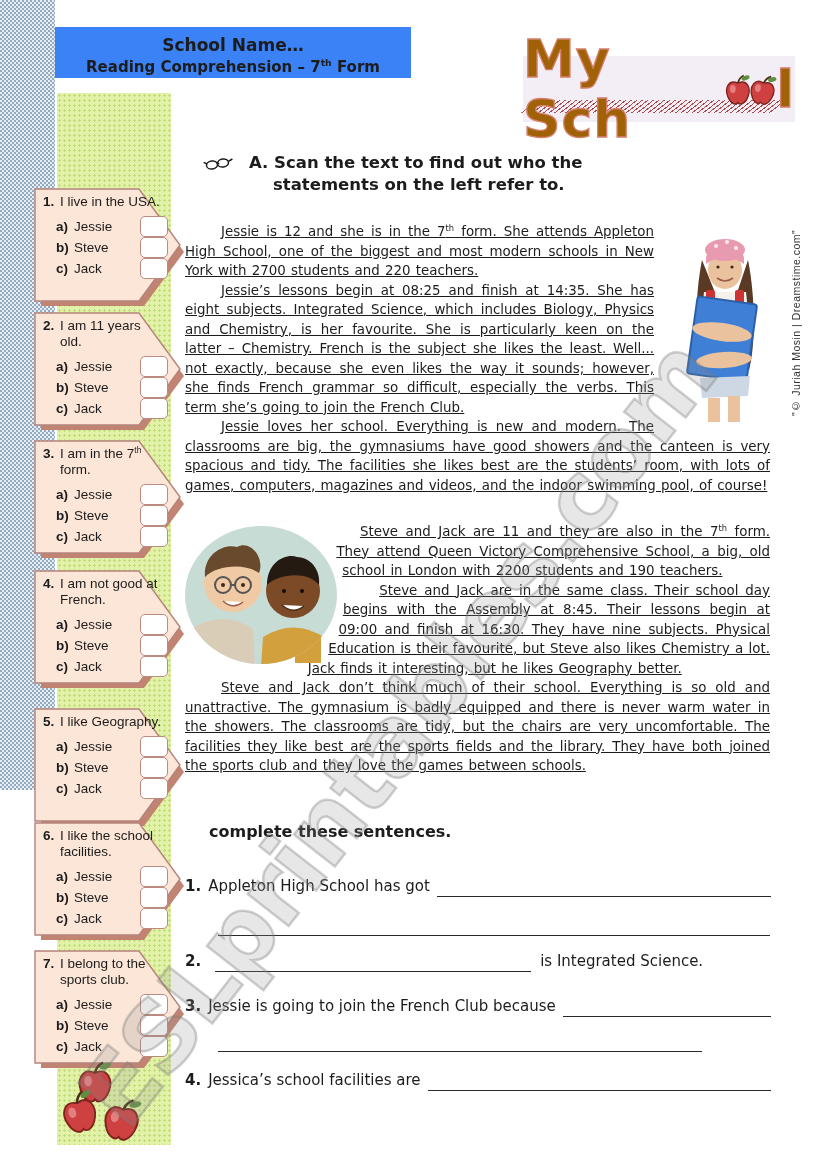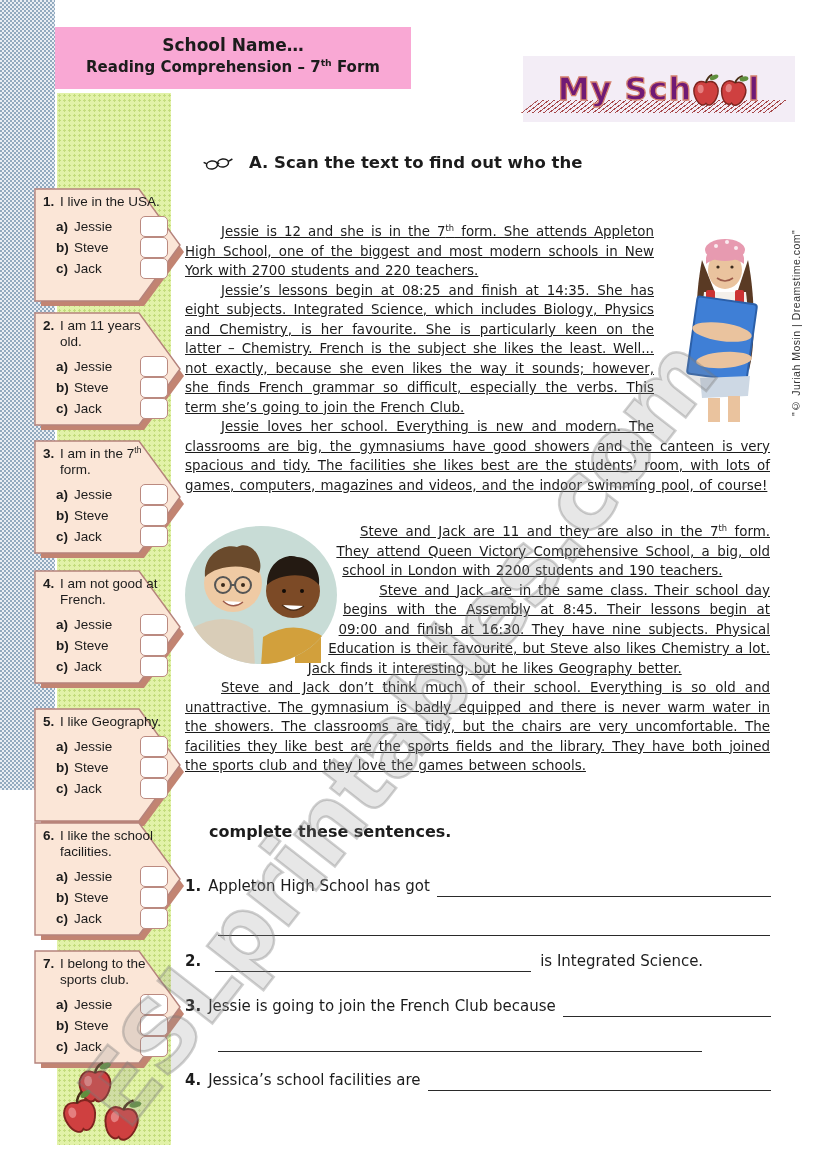--- a/index.html
+++ b/index.html
@@ -14,40 +14,40 @@
     background:repeating-conic-gradient(#92aabf 0% 25%,#e9eef4 0% 50%) 0 0/4px 4px;
   }
   .green-stripe{
     position:absolute;left:57px;top:93px;width:114px;height:1052px;
     background-color:#e2f2a8;
     background-image:radial-gradient(circle,#c3dc7c 1.1px,transparent 1.3px);
     background-size:5px 5px;
   }
   
   .header-box{
-    position:absolute;left:55px;top:27px;width:356px;height:62px;
-    background:#f9a8d4;text-align:center;font-weight:bold;
+    position:absolute;left:55px;top:27px;width:356px;height:51px;
+    background:#3b82f6;text-align:center;font-weight:bold;
   }
   .header-box .h1{font-size:17px;margin-top:8px;}
   .header-box .h2{font-size:15px;margin-top:3px;}
   sup{font-size:62%;vertical-align:super;line-height:0;}
   
   .title-box{
     position:absolute;left:523px;top:56px;width:272px;height:66px;
     background:#f3edf6;display:flex;align-items:center;justify-content:center;
   }
   .title-hatch{
     position:absolute;left:6px;top:44px;width:252px;height:13px;
     background:repeating-linear-gradient(90deg,rgba(155,45,45,.85) 0 1.6px,transparent 1.6px 5.5px);
     transform:skewX(-52deg);
   }
   .title-text{
     position:relative;display:flex;align-items:center;
-    font-size:32px;font-weight:bold;letter-spacing:1px;
-    color:#701a75;-webkit-text-stroke:1.3px #d4816f;
+    font-size:52px;font-weight:bold;letter-spacing:1px;
+    color:#a16207;-webkit-text-stroke:1.3px #d4816f;
   }
   .title-text svg{margin:0 -4px;}
   
   .sidebar{position:absolute;left:34px;top:0;width:152px;height:1100px;}
   .stmt{position:absolute;left:0;width:150px;height:100px;}
   .stmt-shape{position:absolute;left:0;top:0;width:150px;height:118px;}
   .stmt-shape .shadow{fill:#c28472;}
   .stmt-shape .body{fill:#fbe6d7;stroke:#b5837c;stroke-width:1.4;}
   .stmt-content{position:absolute;left:9px;top:6px;width:128px;}
   .stmt-text{
@@ -337,20 +337,21 @@
         <g fill="none" stroke="#1a1a1a" stroke-width="1.5">
           <ellipse cx="9" cy="10" rx="5.5" ry="4" transform="rotate(-8 9 10)"></ellipse>
           <ellipse cx="20" cy="8" rx="5.5" ry="4" transform="rotate(-8 20 8)"></ellipse>
           <path d="M14.2 9.2 q1 -1.8 1.8 -0.3"></path>
           <path d="M3.7 8.8 L0.6 7.4"></path>
           <path d="M25.4 6.3 L29.4 4"></path>
         </g>
       </svg>
       <span>A. Scan the text to find out who the</span>
     </div>
+    <div class="line2">statements on the left refer to.</div>
   </div>
 
   <div class="passage passage1">
     <div class="photo-spacer-r"></div>
     <p><span>Jessie is 12 and she is in the 7</span><sup>th</sup><span> form. She attends Appleton High School, one of the biggest and most modern schools in New York with 2700 students and 220 teachers.</span></p>
     <p>Jessie’s lessons begin at 08:25 and finish at 14:35. She has eight subjects. Integrated Science, which includes Biology, Physics and Chemistry, is her favourite. She is particularly keen on the latter – Chemistry.  French is the subject she likes the least. Well... not exactly, because she even likes the way it sounds; however, she finds French grammar so difficult, especially the verbs.  This term she’s going to join the French Club.</p>
     <p>Jessie loves her school. Everything is new and modern. The classrooms are big, the gymnasiums have good showers and the canteen is very spacious and tidy. The facilities she likes best are the students’ room, with lots of games, computers, magazines and videos, and the indoor swimming pool, of course!</p>
   </div>
 
   <div class="photo-jessie">

